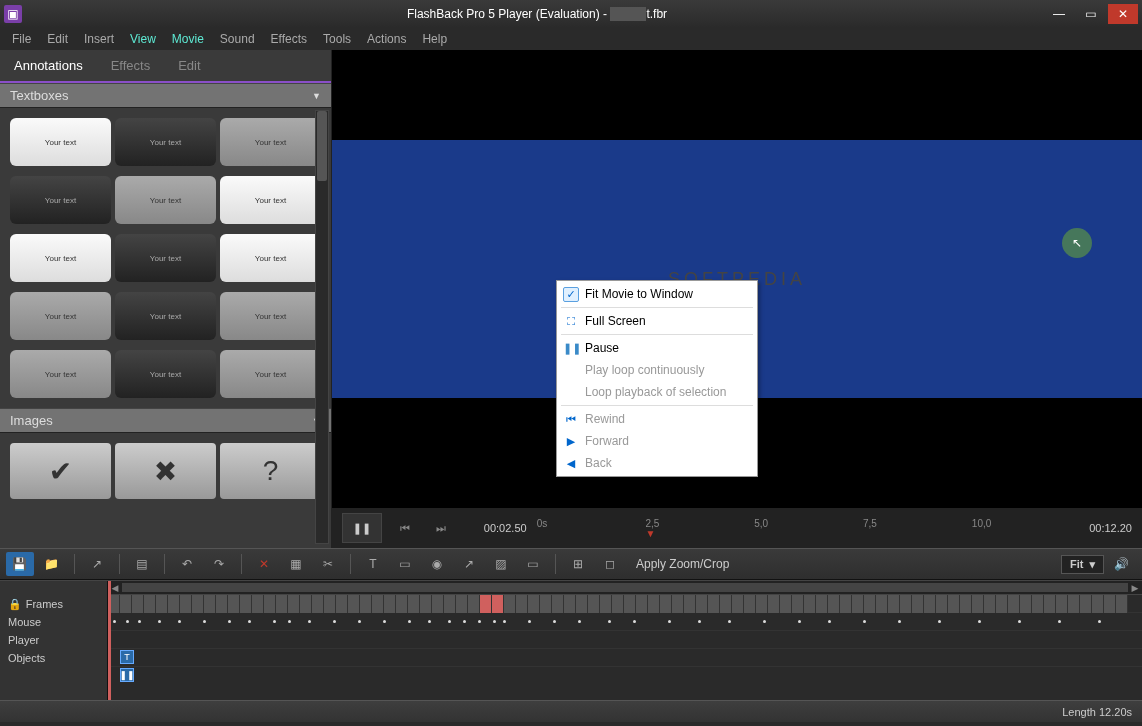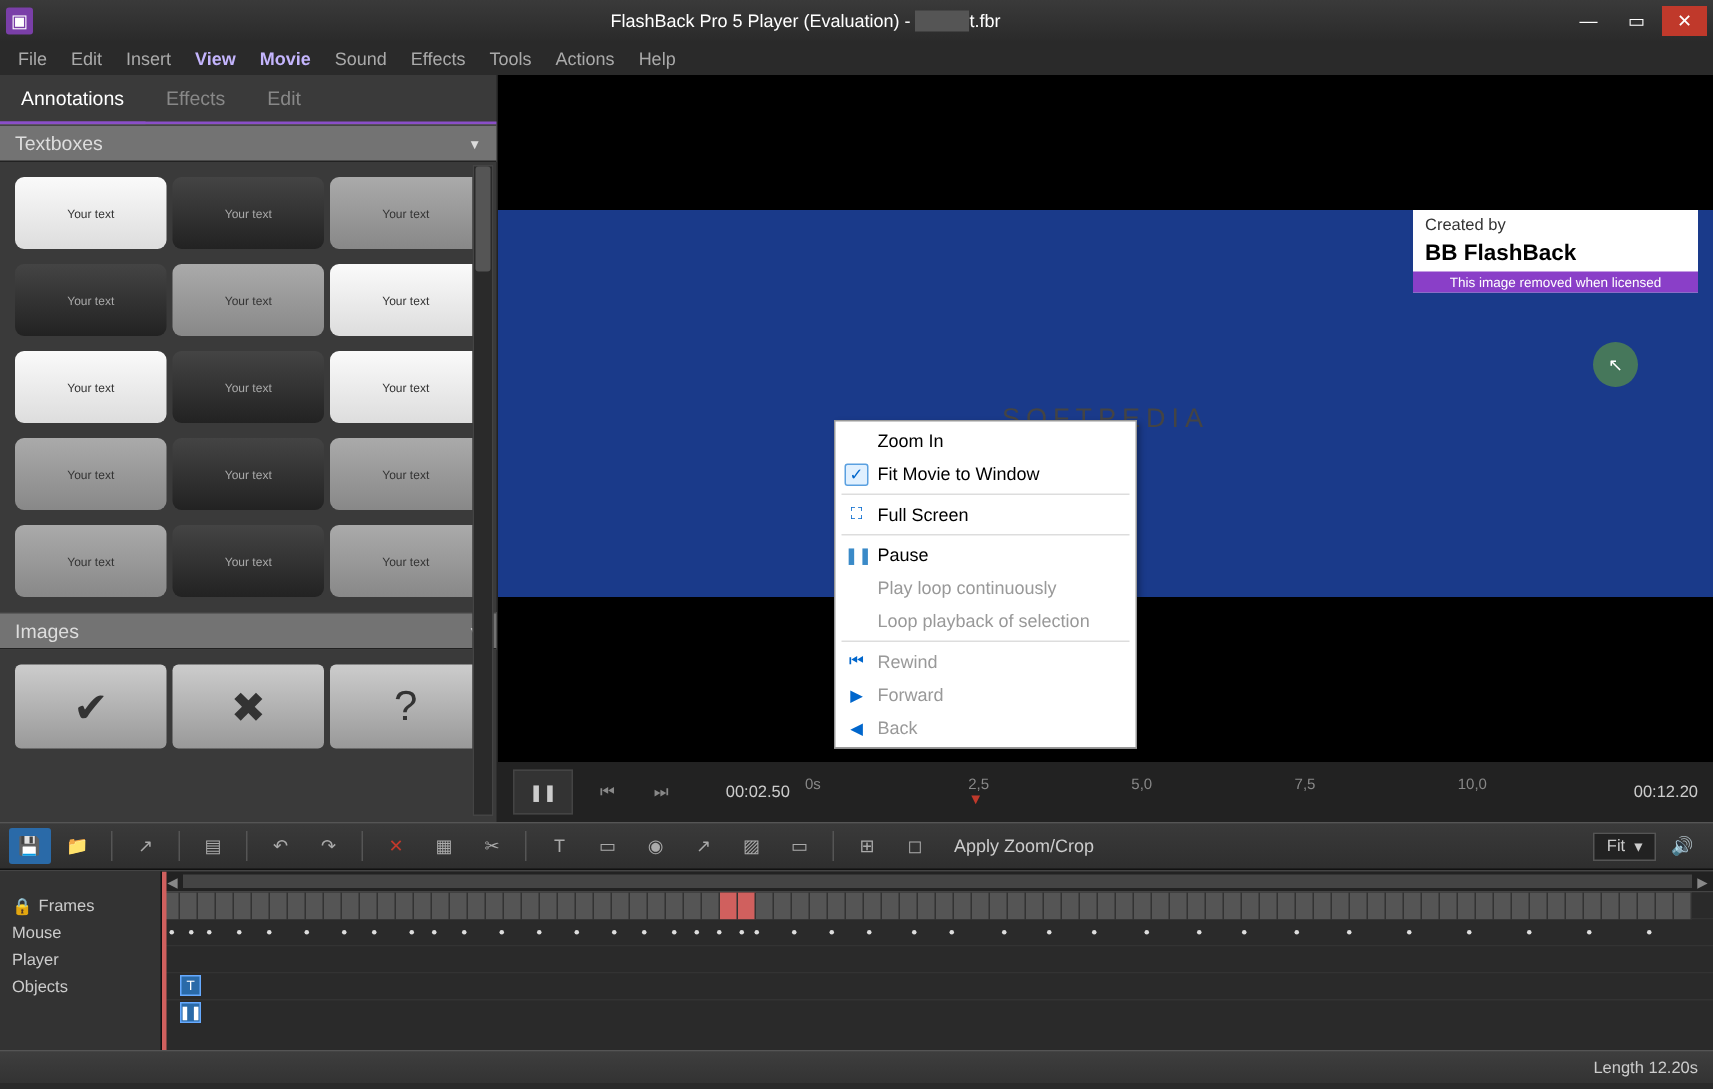--- a/index.html
+++ b/index.html
@@ -9,21 +9,21 @@
 .titlebar { height: 28px; background: linear-gradient(#3a3a3a,#2a2a2a); display: flex; align-items: center; padding: 0 4px; color: #fff; font-size: 12px; }
 .titlebar .app-icon { width: 18px; height: 18px; background: #7a3fa8; border-radius: 2px; margin-right: 8px; display:flex;align-items:center;justify-content:center;}
 .titlebar .title { flex: 1; text-align: center; }
 .titlebar .win-btns { display: flex; gap: 2px; }
 .titlebar .win-btn { width: 30px; height: 20px; display: flex; align-items: center; justify-content: center; color: #fff; font-size: 12px; }
 .titlebar .win-btn.close { background: #c0392b; }
 
 
 .menubar { height: 22px; background: #2a2a2a; display: flex; align-items: center; padding: 0 6px; font-size: 12px; gap: 4px; }
 .menubar span { padding: 2px 6px; color: #aaa; cursor: default; }
-.menubar span.active { color: #c4b5fd; font-weight: bold; }
+.menubar span.active { color: #5eead4; }
 
 
 .main { display: flex; height: 498px; }
 
 
 .sidebar { width: 332px; background: #3a3a3a; display: flex; flex-direction: column; border-right: 1px solid #222; position:relative;}
 .side-tabs { display: flex; font-size: 13px; border-bottom: 2px solid #8a4fc8; }
 .side-tabs span { padding: 8px 14px; color: #888; }
 .side-tabs span.active { color: #fff; border-bottom: 2px solid #8a4fc8; margin-bottom:-2px;}
 .section-header { background: #737373; padding: 4px 10px; font-size: 13px; color: #ddd; display: flex; justify-content: space-between; align-items: center; border-top:1px solid #444;border-bottom:1px solid #222;}
@@ -67,21 +67,21 @@
 .ctxmenu .item.checked { }
 .ctxmenu .item.checked .icn { border:1px solid #5aa0e0; background:#e0f0ff; border-radius:2px;}
 
 
 .toolbar2 { height: 32px; background: linear-gradient(#3a3a3a,#2e2e2e); display:flex; align-items:center; padding: 0 6px; gap:4px; font-size:12px; border-top:1px solid #555; border-bottom:1px solid #111;}
 .tbtn { width:28px; height:24px; display:flex; align-items:center; justify-content:center; color:#aaa; border-radius:2px;}
 .tbtn.blue { background:#2a6aa8; color:#fff; }
 .tsep { width:1px; height:20px; background:#555; margin:0 4px; }
 .toolbar2 .spacer { flex:1; }
 .toolbar2 .label { color:#ccc; padding:0 8px; }
-.fit-sel { background:#222; color:#ccc; padding:2px 8px; border:1px solid #555; font-size:11px; display:flex;align-items:center;gap:6px;}
+.fit-sel { background:#222; color:#ccc; padding:2px 8px; border:1px solid #555; font-size:11px; display:flex;align-items:center;gap:6px;font-weight:bold;}
 
 
 .timeline-wrap { height: 120px; background: #2a2a2a; display:flex; border-top:1px solid #444;}
 .track-labels { width: 108px; background:#333; font-size:11px; color:#ccc; border-right:1px solid #111;}
 .track-labels div { height:18px; padding:2px 8px; display:flex;align-items:center;gap:4px;}
 .tracks { flex:1; position:relative; overflow:hidden;}
 .hscroll { height:14px; background:#222; position:relative; border-bottom:1px solid #444;}
 .hscroll .hbar { position:absolute; left:14px; right:14px; top:2px; bottom:2px; background:#444; }
 .hscroll .harrow { position:absolute; top:0; width:14px; height:14px; display:flex;align-items:center;justify-content:center;font-size:9px;color:#888;}
 .track-row { height:18px; border-bottom:1px solid #333; position:relative; background:#2a2a2a;}
@@ -195,25 +195,20 @@
       <div class="img-thumb">?</div>
     </div>
     <div class="sidebar-scroll">
         <div class="sthumb"></div>
       </div>
   </div>
 
   <div class="viewer">
     <div class="stage">
       <div class="video-area"></div>
-      <div class="watermark-badge">
-        <div class="top">Created by</div>
-        <div class="brand">BB FlashBack</div>
-        <div class="strip">This image removed when licensed</div>
-      </div>
       <div class="cursor-dot">↖</div>
       <div class="watermark-text">SOFTPEDIA</div>
     </div>
     <div class="playbar">
       <div class="play-btn">❚❚</div>
       <div class="play-icn">⏮</div>
       <div class="play-icn">⏭</div>
       <div class="time-left">00:02.50</div>
       <div class="ruler">
         <span style="left:0%">0s</span>
@@ -222,24 +217,20 @@
         <span style="left:66%">7,5</span>
         <span style="left:88%">10,0</span>
         <span class="marker" style="left:22%">▼</span>
       </div>
       <div class="time-right">00:12.20</div>
     </div>
   </div>
 </div>
 
 <div class="ctxmenu">
-  <div class="item">
-      <span class="icn"></span>
-      <span>Zoom In</span>
-    </div>
   <div class="item checked">
       <span class="icn">✓</span>
       <span>Fit Movie to Window</span>
     </div>
   <div class="sep"></div>
   <div class="item">
       <span class="icn">⛶</span>
       <span>Full Screen</span>
     </div>
   <div class="sep"></div>

